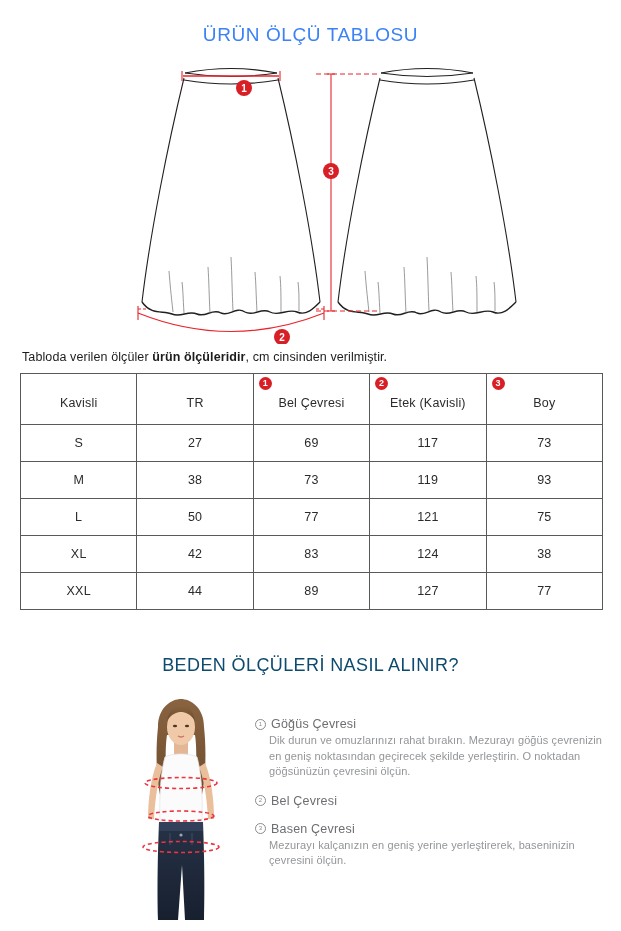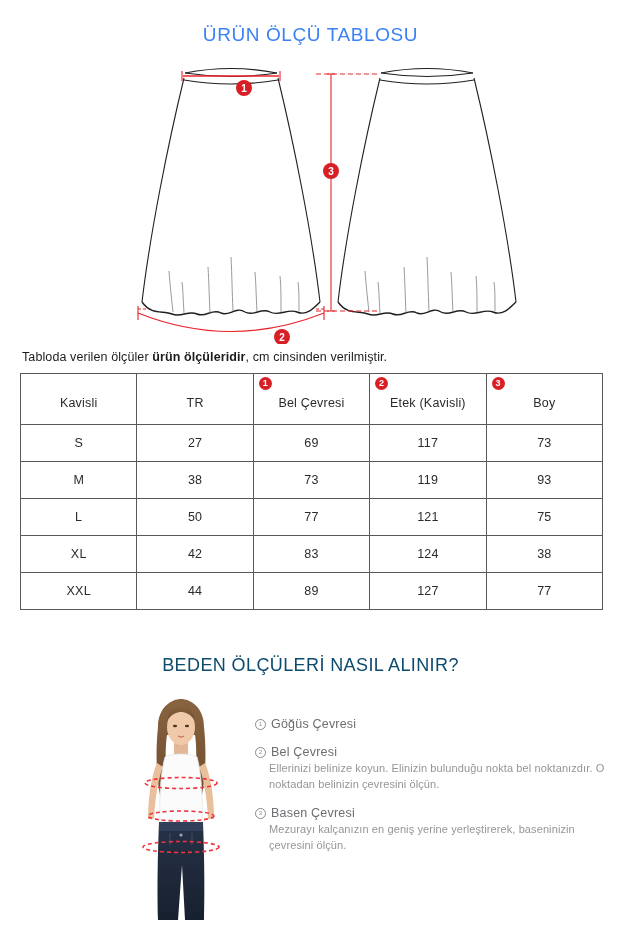--- a/index.html
+++ b/index.html
@@ -355,27 +355,27 @@
       </g>
     </svg>
   </div>
 
   <div class="info-col">
     <div class="info-block">
       <p class="info-head">
         <span class="info-num">1</span>
         <span>Göğüs Çevresi</span>
       </p>
+      <p class="info-body">Dik durun ve omuzlarınızı rahat bırakın. Mezurayı göğüs çevrenizin en geniş noktasından geçirecek şekilde yerleştirin. O noktadan göğsünüzün çevresini ölçün.</p>
     </div>
     <div class="info-block">
       <p class="info-head">
         <span class="info-num">2</span>
         <span>Bel Çevresi</span>
       </p>
-      <p class="info-body">Ellerinizi belinize koyun. Elinizin bulunduğu nokta bel noktanızdır. O noktadan belinizin çevresini ölçün.</p>
     </div>
     <div class="info-block">
       <p class="info-head">
         <span class="info-num">3</span>
         <span>Basen Çevresi</span>
       </p>
       <p class="info-body">Mezurayı kalçanızın en geniş yerine yerleştirerek, baseninizin çevresini ölçün.</p>
     </div>
   </div>
 </div>

